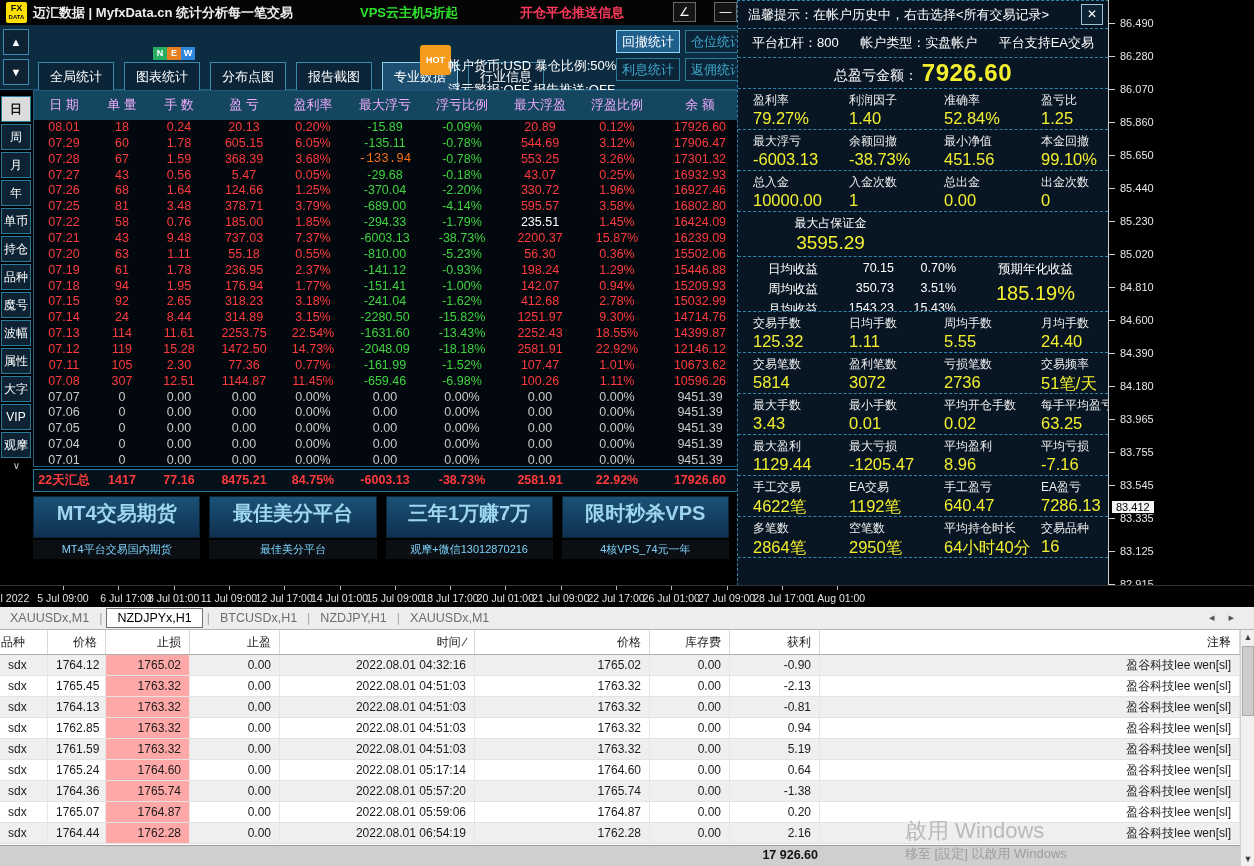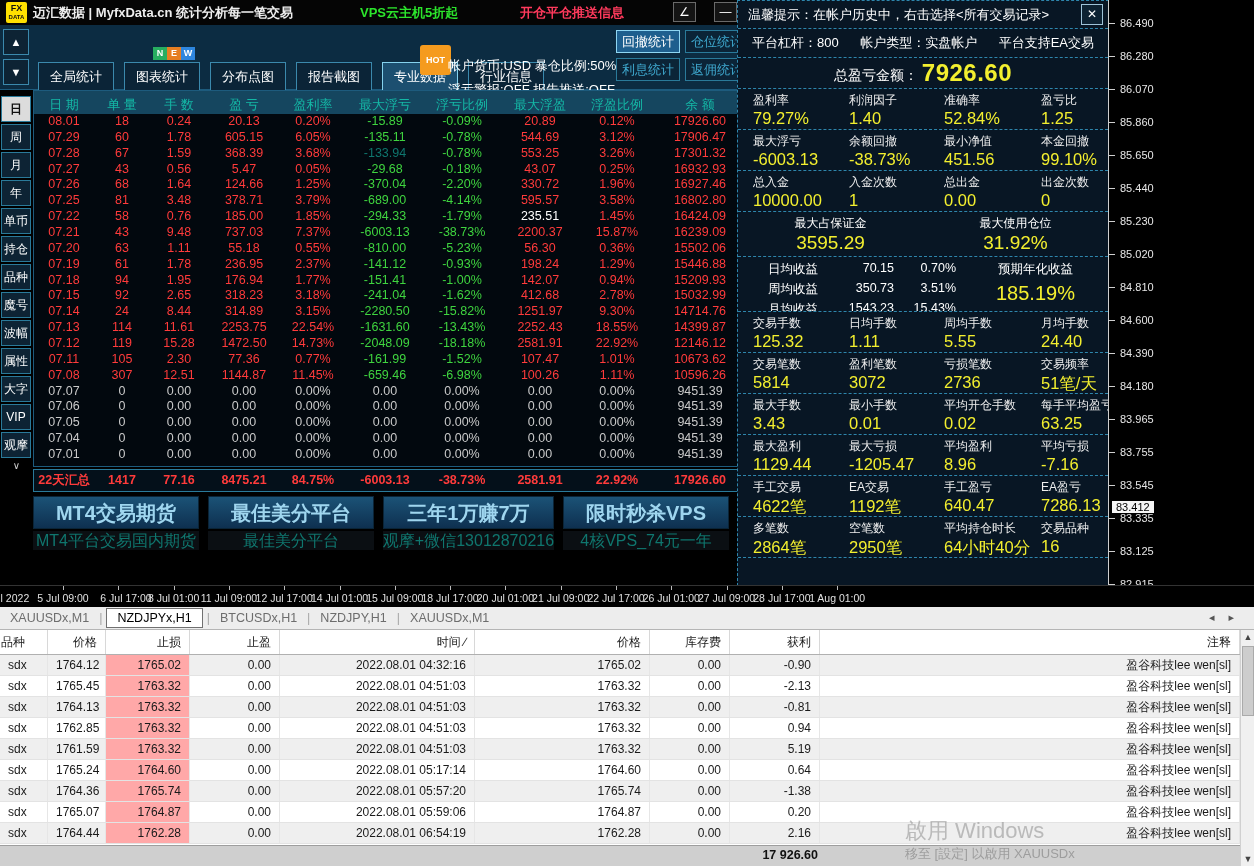--- a/index.html
+++ b/index.html
@@ -37,34 +37,34 @@
 
   
   #sidebar{left:1px;top:96px;width:31px;}
   .sb-item{width:30px;height:26px;margin-bottom:2px;background:#0d2334;border:1px solid #2a7a9a;color:#fff;
            font-size:12px;text-align:center;line-height:24px;cursor:pointer;white-space:nowrap;overflow:hidden;}
   .sb-item.sel{background:#dcdcdc;color:#111;font-weight:bold;}
   #sb-chevron{color:#ccc;text-align:center;font-size:10px;cursor:pointer;}
 
   
   #mtable{left:33px;top:90px;width:712px;height:377px;background:#02080e;border:1px solid #1d5b7d;}
-  #mheader{display:grid;height:23px;background:#15465f;color:#14b8a6;font-size:13px;}
+  #mheader{display:grid;height:29px;background:#15465f;color:#f0abfc;font-size:13px;}
   #mheader div{text-align:center;line-height:27px;white-space:nowrap;}
   .mrow{display:grid;font-size:12.5px;}
   .mrow div{text-align:center;white-space:nowrap;}
   #msummary{left:33px;top:469px;width:712px;height:23px;border:1px solid #2a7a9a;background:#04101a;
             display:grid;color:#ff3b3b;font-size:12.5px;font-weight:bold;}
   #msummary div{text-align:center;line-height:21px;white-space:nowrap;}
 
   
   #banners{left:33px;top:496px;width:696px;display:flex;gap:9px;}
   .banner{flex:1;cursor:pointer;}
-  .btitle{height:33px;background:linear-gradient(#1b5276,#0e3050);border:1px solid #0a2437;color:#9fd6ef;
+  .btitle{height:42px;background:linear-gradient(#1b5276,#0e3050);border:1px solid #0a2437;color:#9fd6ef;
           font-size:20px;font-weight:bold;text-align:center;line-height:32px;white-space:nowrap;}
-  .bsub{height:19px;margin-top:2px;background:#0b0f13;color:#0f766e;font-size:16px;text-align:center;line-height:19px;white-space:nowrap;}
+  .bsub{height:19px;margin-top:2px;background:#0b0f13;color:#7dd3fc;font-size:11px;text-align:center;line-height:19px;white-space:nowrap;}
 
   
   #rpanel{left:737px;top:0;width:372px;height:586px;background:#081624;border:1px dashed #2e86ac;color:#fff;}
   .rp-sec{border-bottom:1px dashed #2e86ac;position:relative;overflow:hidden;}
   #rp-tip{height:28px;font-size:13px;line-height:27px;padding-left:10px;white-space:nowrap;}
   #rp-close{position:absolute;right:5px;top:3px;width:22px;height:21px;border:1px solid #9fc3d8;background:#0d2232;
             color:#fff;text-align:center;line-height:19px;font-size:12px;cursor:pointer;}
   .rp-info{height:29px;font-size:13px;line-height:28px;display:flex;padding:0 14px;justify-content:space-between;white-space:nowrap;}
   #rp-total{height:31px;text-align:center;font-size:14px;line-height:30px;}
   #rp-total b{color:#f3ef2f;font-size:24px;vertical-align:-1px;letter-spacing:.5px;}
@@ -215,21 +215,21 @@
           <div style="color: rgb(255, 59, 59);">544.69</div>
           <div style="color: rgb(255, 59, 59);">3.12%</div>
           <div style="color: rgb(255, 59, 59);">17906.47</div>
         </div>
         <div class="mrow" style="grid-template-columns: 60px 56px 58px 72px 66px 78px 76px 80px 74px 92px; height: 15.8636px; line-height: 15.8636px;">
           <div style="color: rgb(255, 59, 59);">07.28</div>
           <div style="color: rgb(255, 59, 59);">67</div>
           <div style="color: rgb(255, 59, 59);">1.59</div>
           <div style="color: rgb(255, 59, 59);">368.39</div>
           <div style="color: rgb(255, 59, 59);">3.68%</div>
-          <div style="color: #0f766e;">-133.94</div>
+          <div style="color: #f97316; font-family: Liberation Mono, monospace;">-133.94</div>
           <div style="color: rgb(63, 212, 63);">-0.78%</div>
           <div style="color: rgb(255, 59, 59);">553.25</div>
           <div style="color: rgb(255, 59, 59);">3.26%</div>
           <div style="color: rgb(255, 59, 59);">17301.32</div>
         </div>
         <div class="mrow" style="grid-template-columns: 60px 56px 58px 72px 66px 78px 76px 80px 74px 92px; height: 15.8636px; line-height: 15.8636px;">
           <div style="color: rgb(255, 59, 59);">07.27</div>
           <div style="color: rgb(255, 59, 59);">43</div>
           <div style="color: rgb(255, 59, 59);">0.56</div>
           <div style="color: rgb(255, 59, 59);">5.47</div>
@@ -557,24 +557,20 @@
           <div>
             <div class="lab">出金次数</div>
             <div class="val">0</div>
           </div>
         </div>
       </div>
     <div class="rp-sec" id="rp-margin">
         <div>
           <div class="lab">最大占保证金</div>
           <div class="val">3595.29</div>
-        </div>
-        <div>
-          <div class="lab">最大使用仓位</div>
-          <div class="val">31.92%</div>
         </div>
       </div>
     <div class="rp-sec" id="rp-returns">
       <div id="ret-grid">
           <div>日均收益</div>
           <div class="num">70.15</div>
           <div class="num">0.70%</div>
           <div>周均收益</div>
           <div class="num">350.73</div>
           <div class="num">3.51%</div>
@@ -905,14 +901,14 @@
   <div class="abs" id="bsummary">
     <div id="btotal">17 926.60</div>
   </div>
   <div class="abs" id="vscroll">
     <div class="scr-arrow" style="top:0">▲</div>
     <div id="scr-thumb"></div>
     <div class="scr-arrow" style="bottom:0">▼</div>
   </div>
 
   <div class="abs" id="wm1">啟用 Windows</div>
-  <div class="abs" id="wm2">移至 [設定] 以啟用 XAUUSDx</div>
+  <div class="abs" id="wm2">移至 [設定] 以啟用 Windows</div>
 </div>
 
 </body></html>

